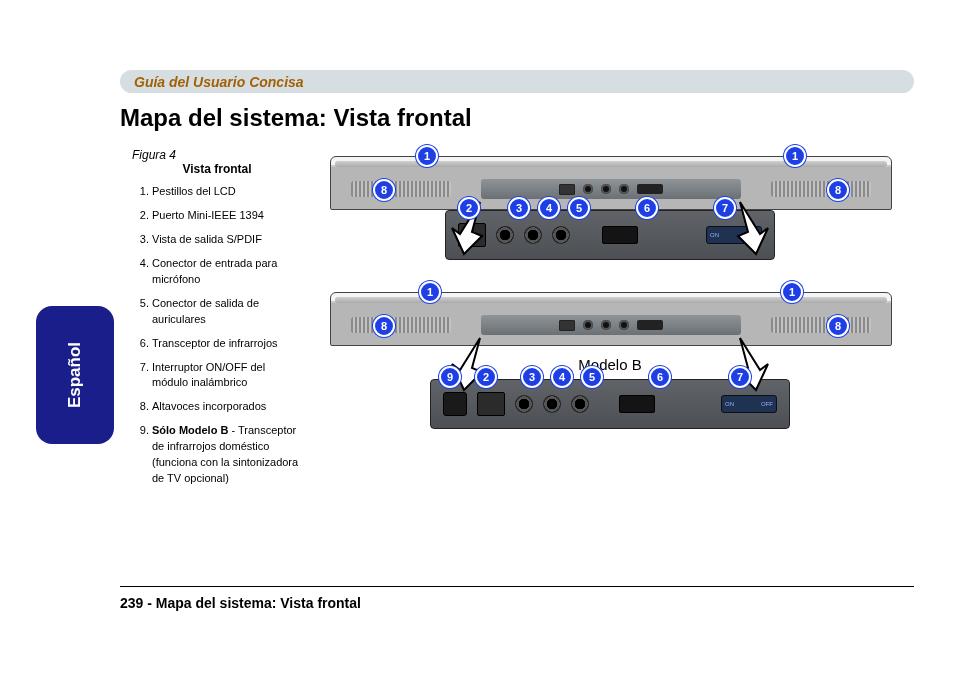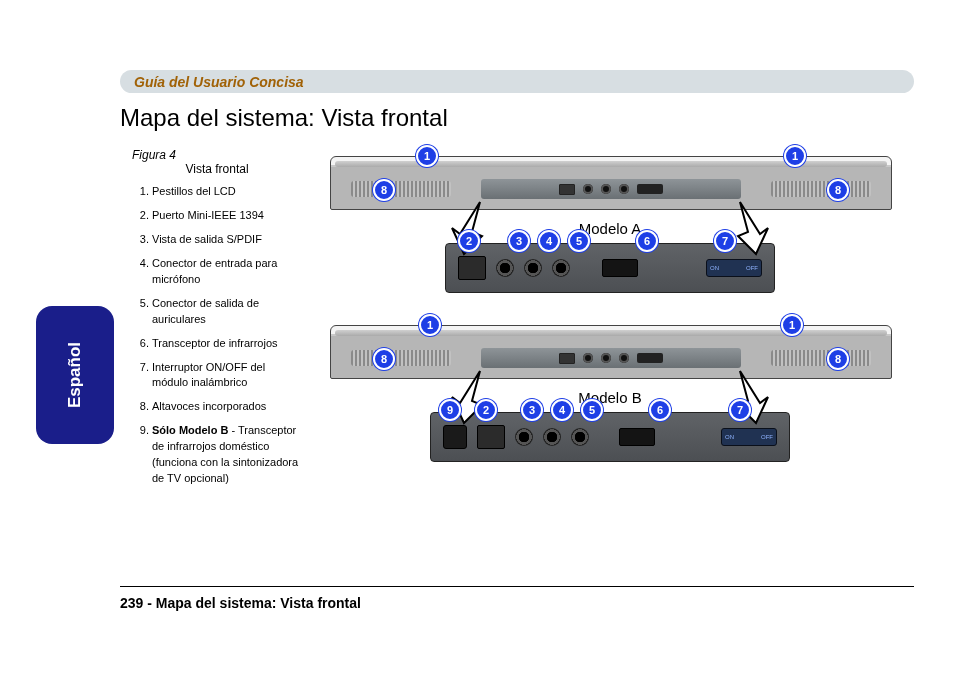--- a/index.html
+++ b/index.html
@@ -28,37 +28,37 @@
     font-style: italic;
     font-weight: bold;
     color: #a16207;
   }
 
   .page-title {
     position: absolute;
     left: 120px;
     top: 104px;
     font-size: 24px;
-    font-weight: normal;
+    font-weight: bold;
   }
 
   .figure-col {
     position: absolute;
     left: 132px;
     top: 148px;
     width: 170px;
   }
   .fig-num {
     text-align: left;
     font-style: italic;
     font-size: 12px;
   }
   .fig-title {
     text-align: center;
-    font-weight: normal;
+    font-weight: bold;
     font-size: 12px;
     margin-bottom: 8px;
   }
   ol.callouts {
     margin: 0;
     padding-left: 20px;
     font-size: 11px;
     line-height: 1.45;
   }
   ol.callouts li { margin-bottom: 2px; margin-top: 8px; }
@@ -264,21 +264,20 @@
       <svg viewBox="0 0 40 60">
           <path d="M30 4 L10 36 L2 30 L14 56 L32 38 L22 34 Z" fill="#fff" stroke="#000" stroke-width="2"></path>
         </svg>
     </div>
     <div class="zoom-arrow right">
       <svg viewBox="0 0 40 60">
           <path d="M10 4 L30 36 L38 30 L26 56 L8 38 L18 34 Z" fill="#fff" stroke="#000" stroke-width="2"></path>
         </svg>
     </div>
 
-    <div class="label-row">Modelo A</div>
 
     <div class="detail-panel" style="position:relative;">
       <div class="port"></div>
       <div class="jackL"></div>
       <div class="jackL"></div>
       <div class="jackL"></div>
       <div style="flex:0 0 12px"></div>
       <div class="ir"></div>
       <div style="flex:1"></div>
       <div class="switch">

